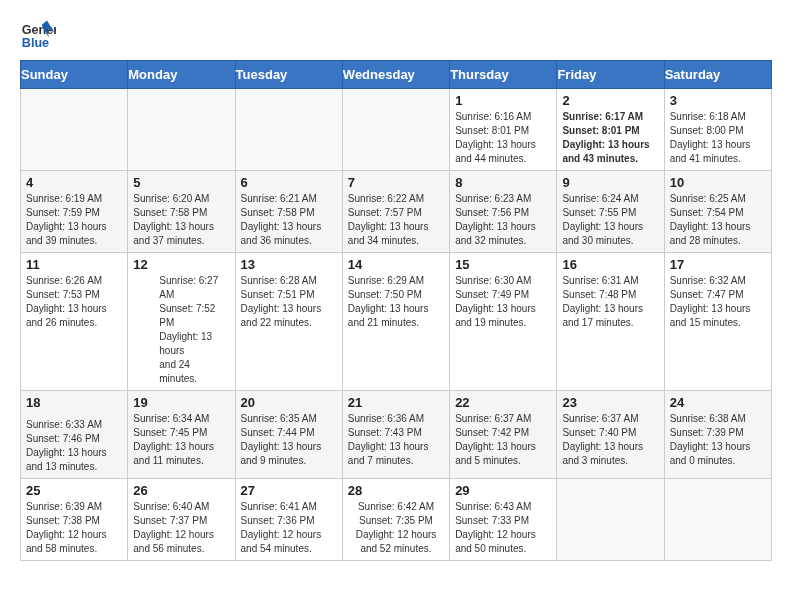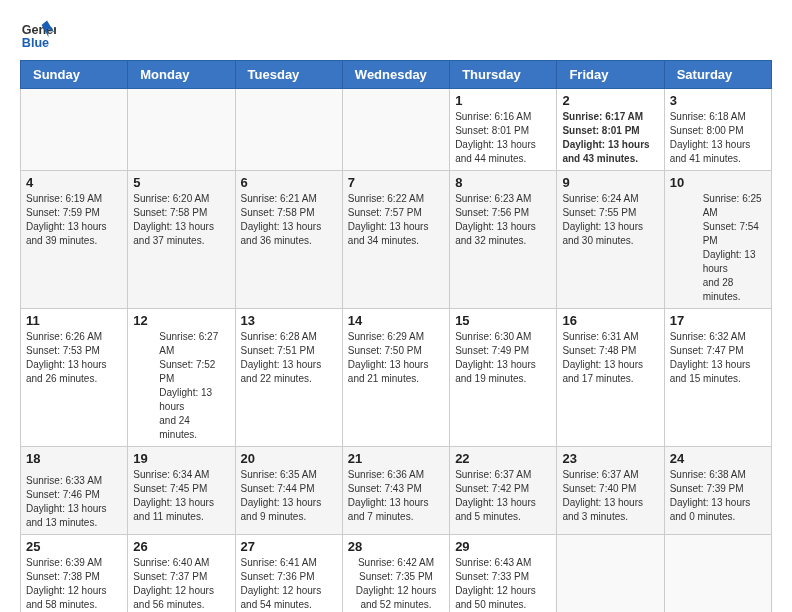--- a/index.html
+++ b/index.html
@@ -40,21 +40,21 @@
       margin-top: 2px;
     }
     table {
       width: 100%;
       border-collapse: collapse;
       font-size: 11px;
     }
     thead tr th {
       background: #3a75c4;
       color: #fff;
-      padding: 6px 12px;
+      padding: 6px 0;
       text-align: left;
       font-size: 13px;
       font-weight: bold;
       border: 1px solid #2a60a8;
     }
     tbody tr td {
       border: 1px solid #ccc;
       vertical-align: top;
       padding: 4px 5px;
       height: 80px;
@@ -181,21 +181,21 @@
         </td>
         <td>
           <div class="day-num">9</div>
           <div class="day-detail" style="white-space: pre-line;">Sunrise: 6:24 AM
 Sunset: 7:55 PM
 Daylight: 13 hours
 and 30 minutes.</div>
         </td>
         <td>
           <div class="day-num">10</div>
-          <div class="day-detail" style="white-space: pre-line; margin-left: 33px;">Sunrise: 6:25 AM
+          <div class="day-detail" style="white-space: pre-line;">Sunrise: 6:25 AM
 Sunset: 7:54 PM
 Daylight: 13 hours
 and 28 minutes.</div>
         </td>
       </tr>
       <tr>
         <td>
           <div class="day-num">11</div>
           <div class="day-detail" style="white-space: pre-line;">Sunrise: 6:26 AM
 Sunset: 7:53 PM

